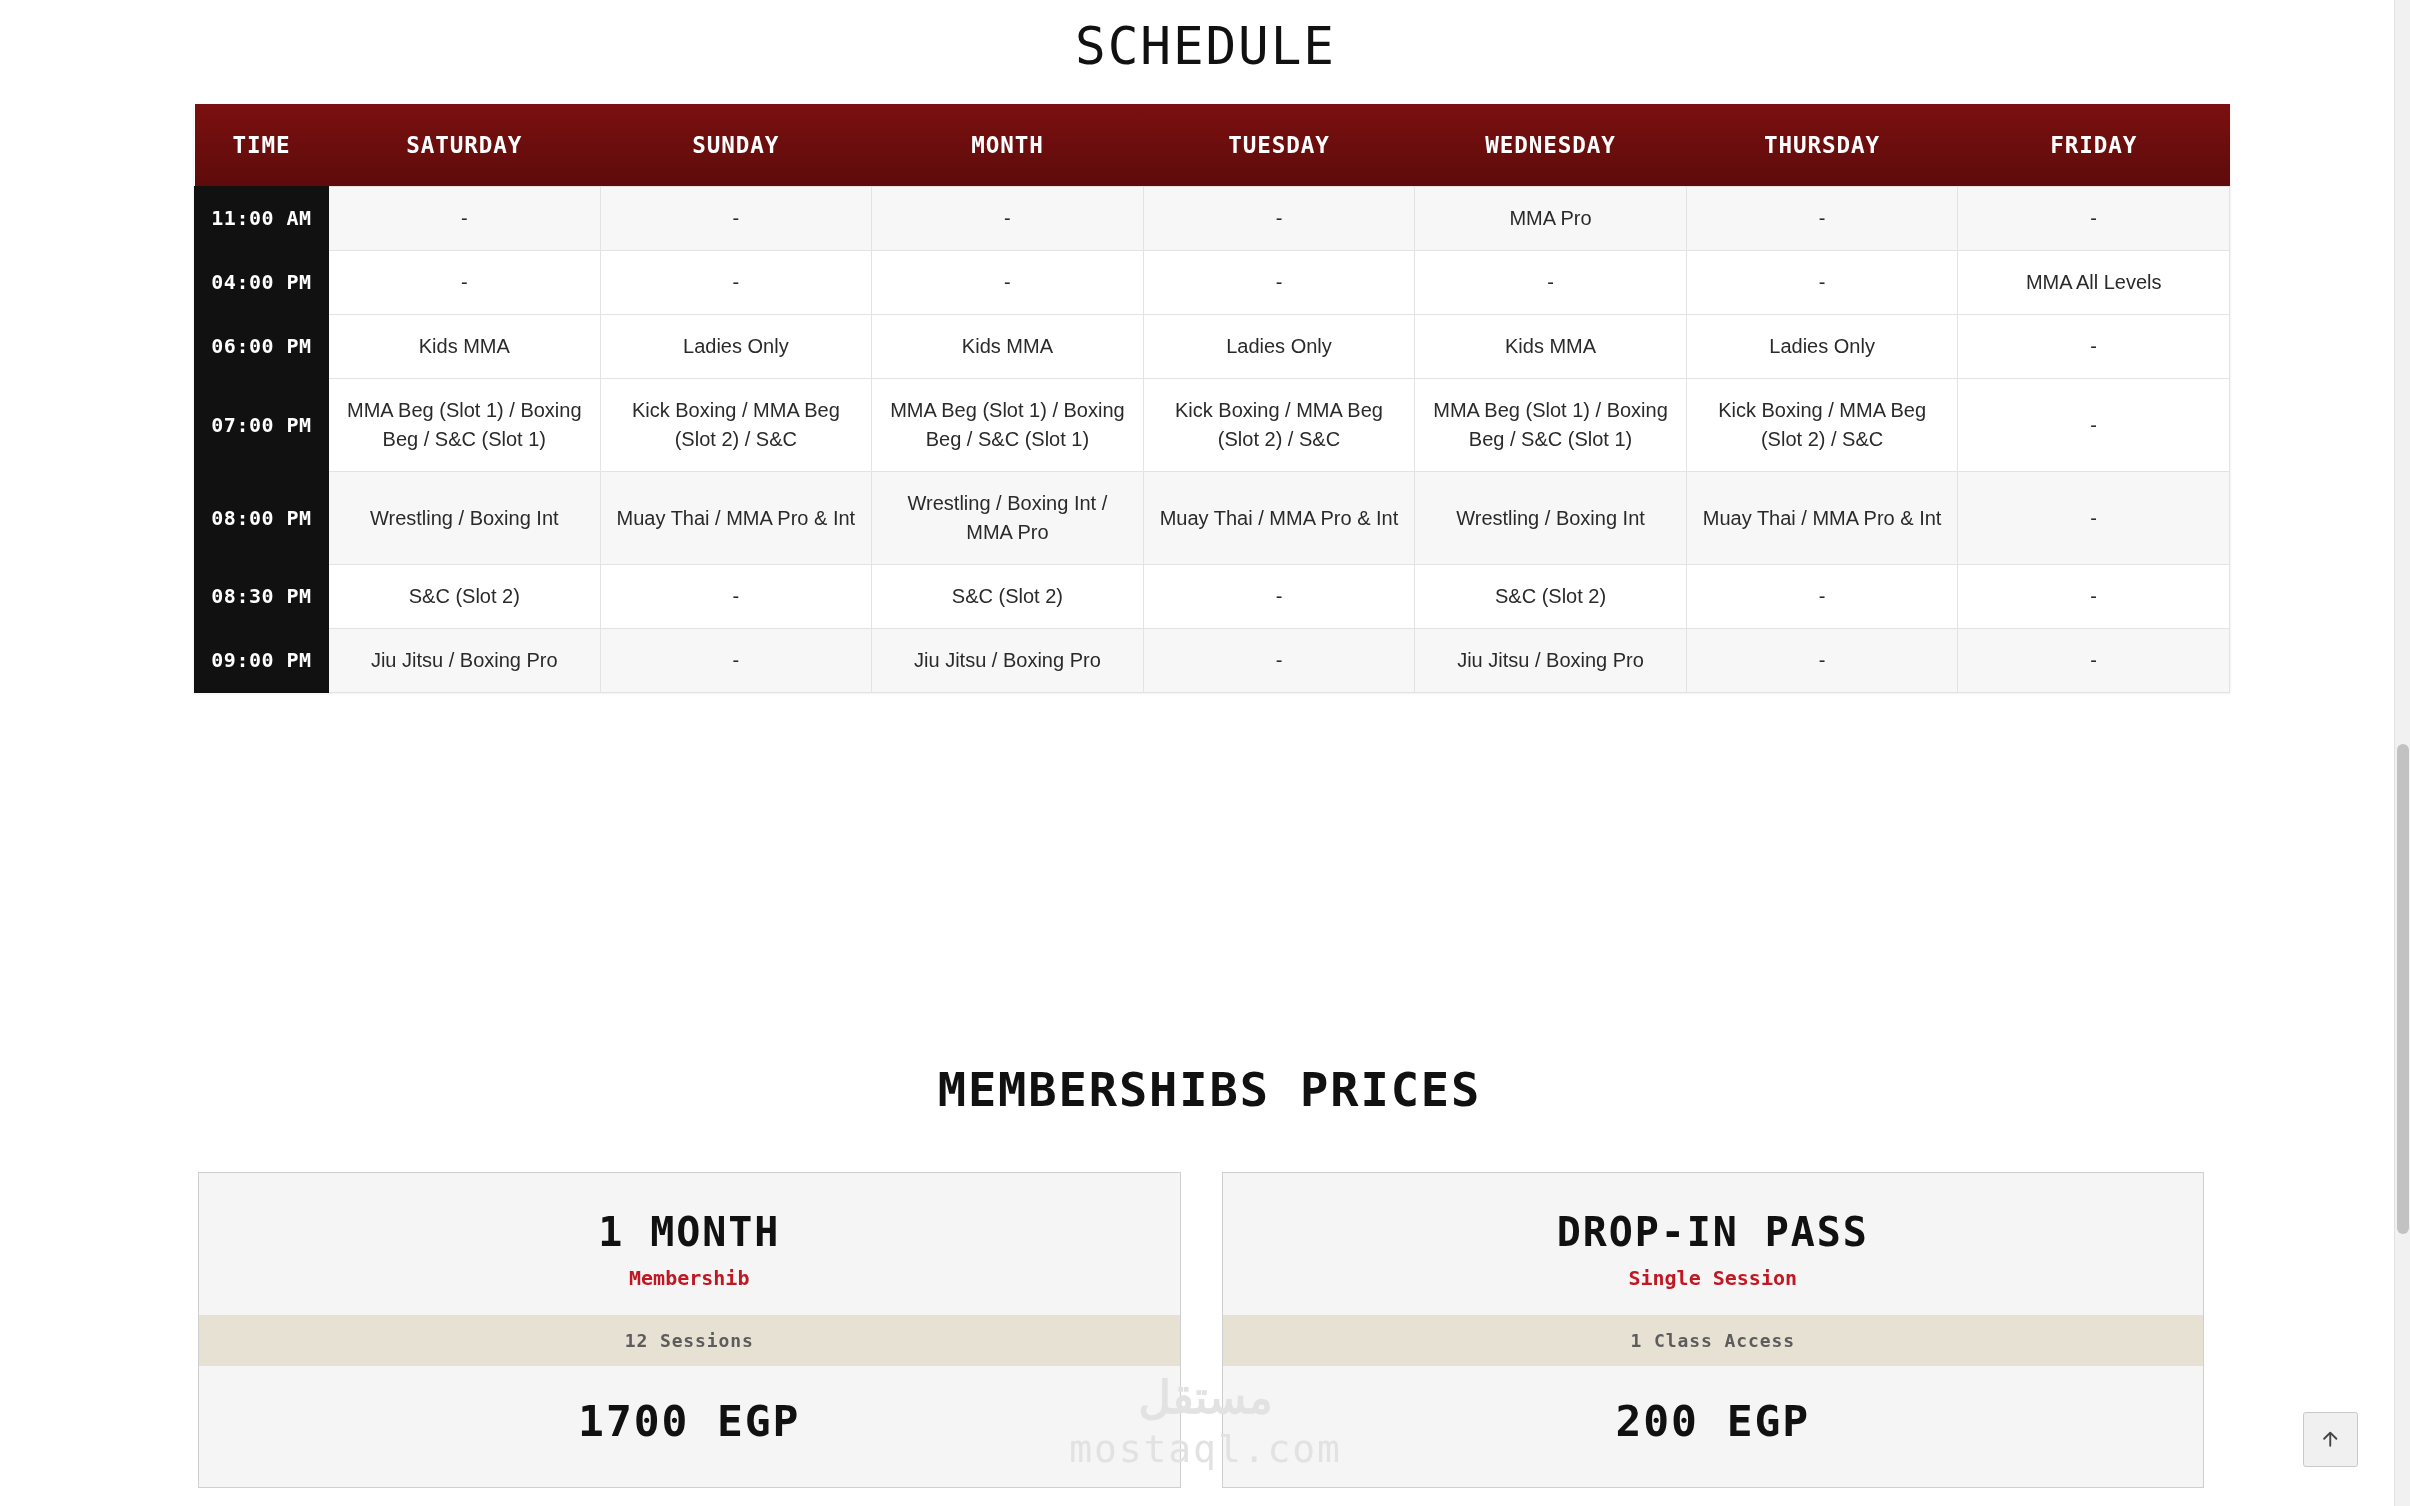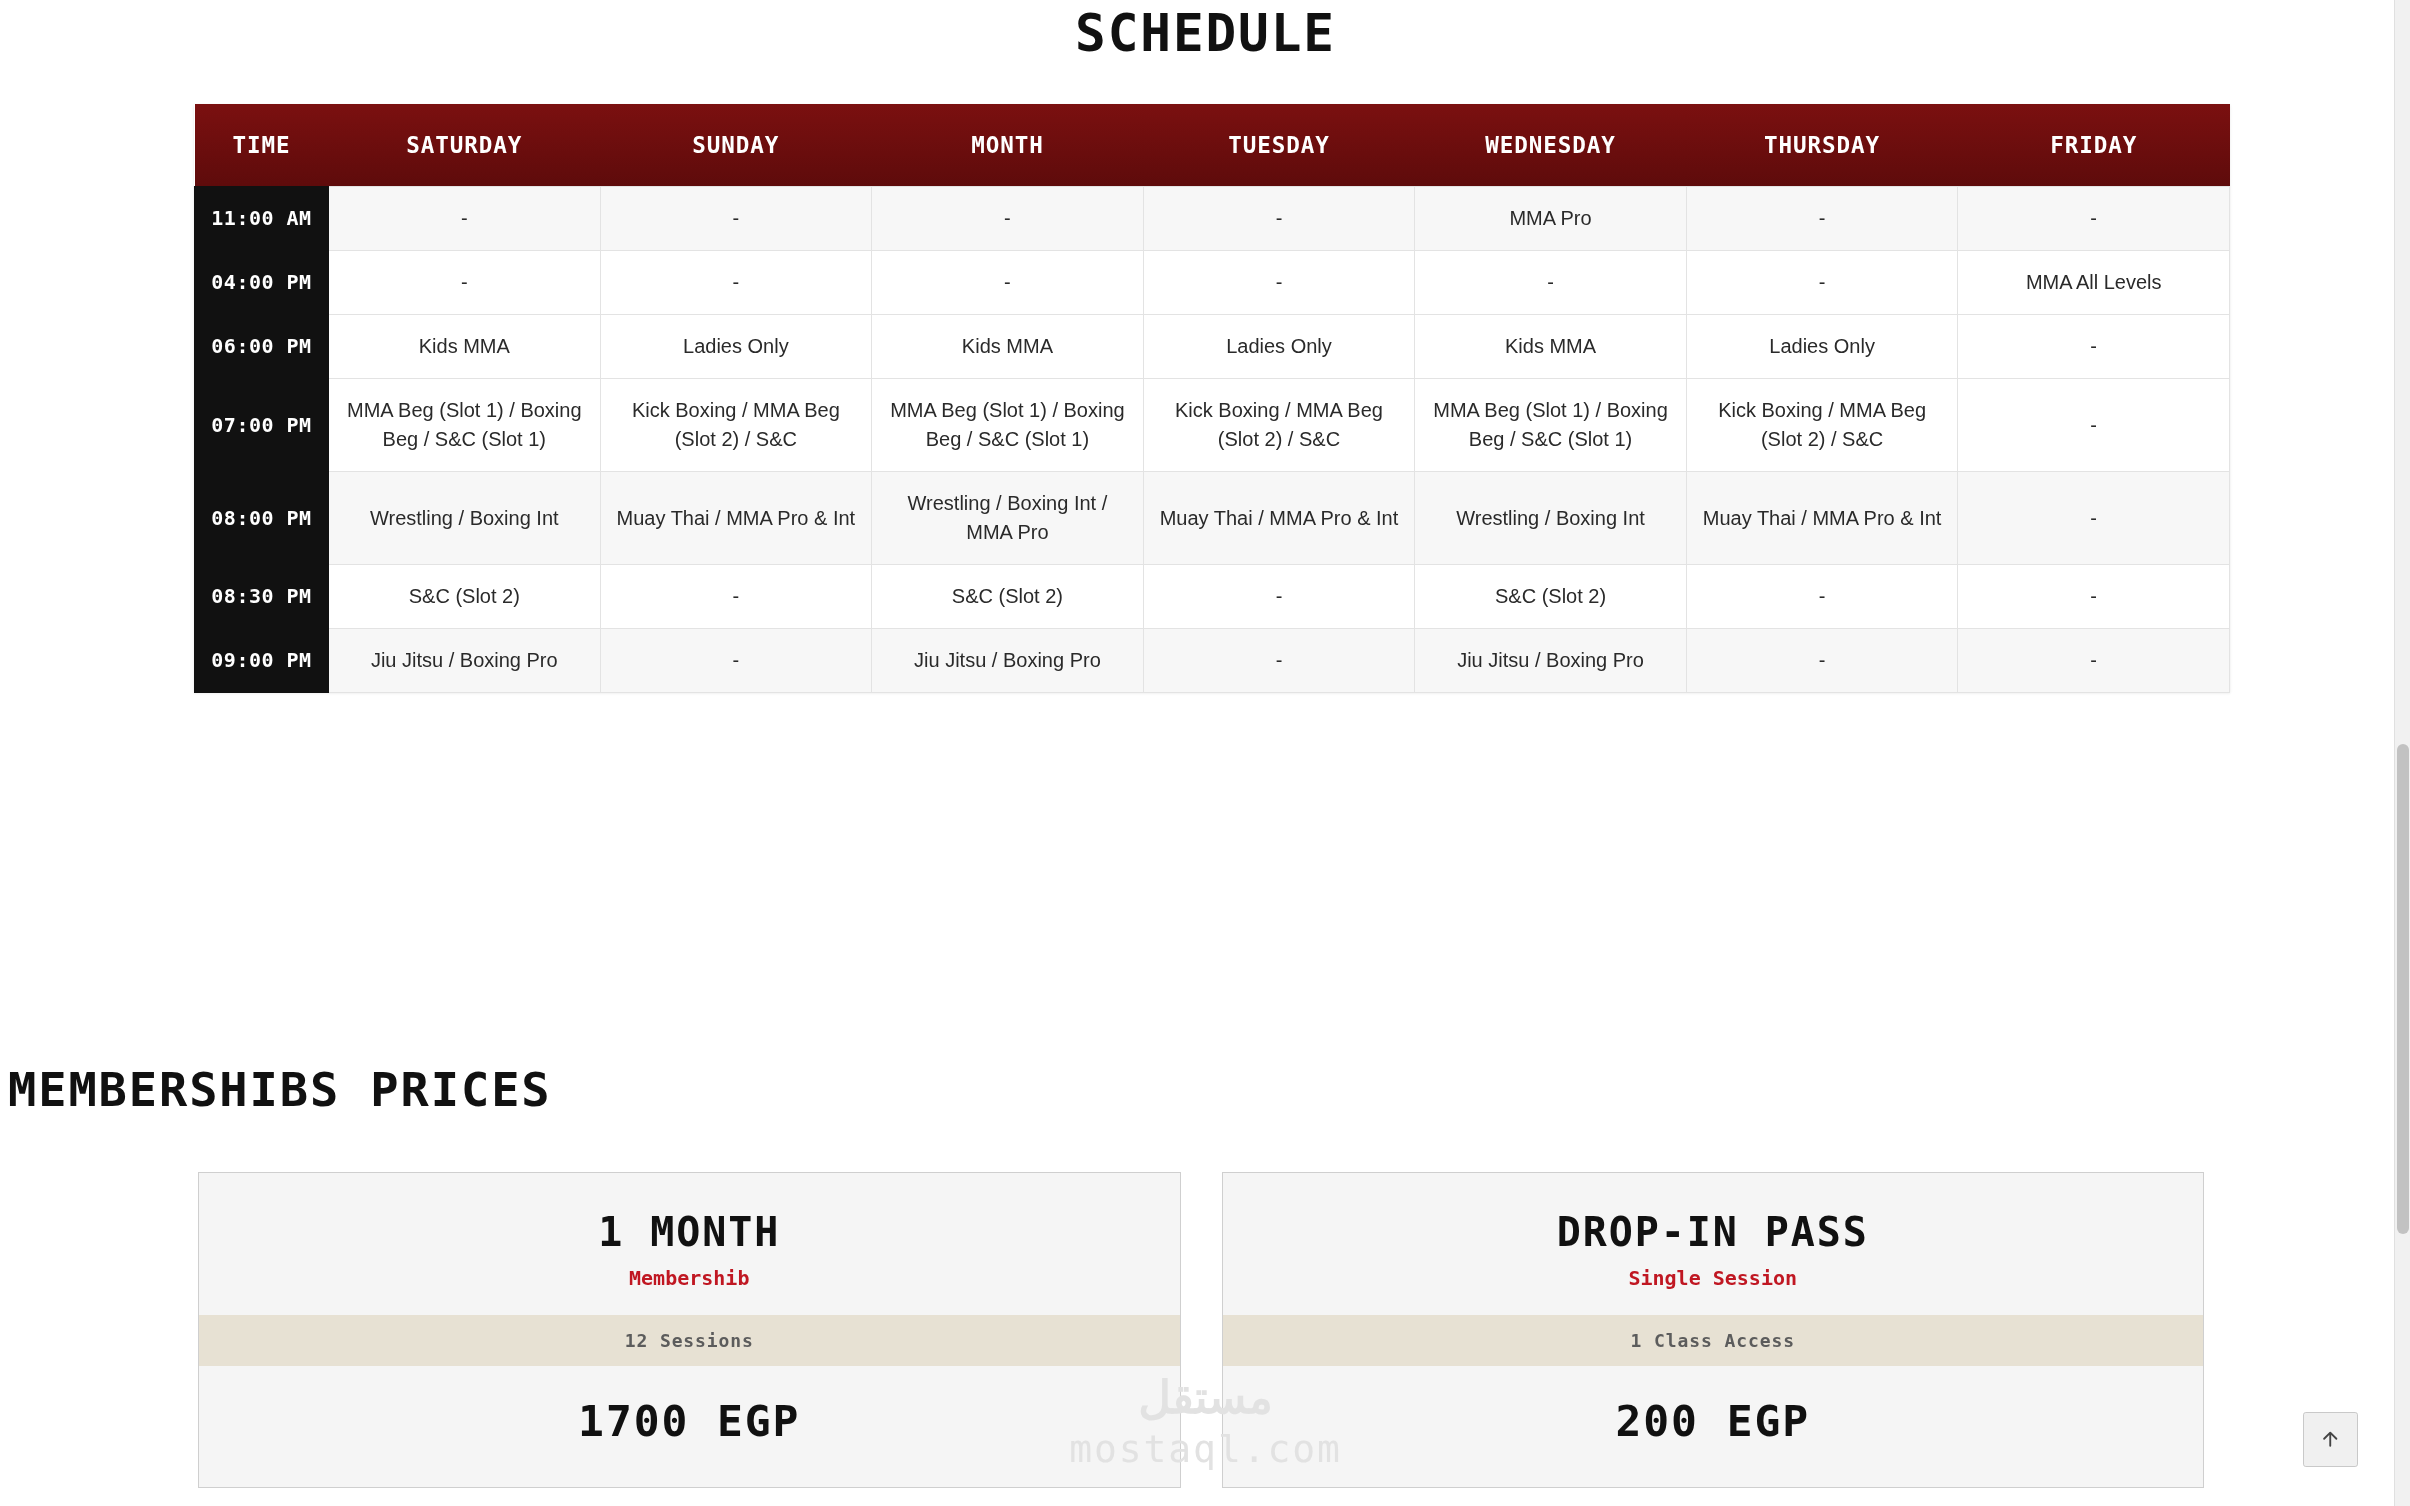--- a/index.html
+++ b/index.html
@@ -16,26 +16,26 @@
     position: relative;
     width: 2411px;
     height: 1507px;
     background: #ffffff;
   }
 
   
   .schedule-title {
     text-align: center;
     font-family: "DejaVu Sans Mono", monospace;
-    font-weight: bold;
+    font-weight: normal;
     font-size: 51px;
     letter-spacing: 1.9px;
     color: #111111;
     margin: 0;
-    padding-top: 6px;
+    padding-top: 19px;
     line-height: 1.1;
   }
 
   .table-wrap {
     position: absolute;
     left: 182px;
     top: 104px;
     width: 2036px;
   }
 
@@ -84,21 +84,21 @@
   }
 
   table.schedule tr.alt td { background: #f7f7f7; }
   table.schedule tr td.time-cell { background: #111111; }
 
   
   .mem-title {
     position: absolute;
     left: 8px; right: 0;
     top: 1062px;
-    text-align: left;
+    text-align: center;
     font-family: "DejaVu Sans Mono", monospace;
     font-weight: bold;
     font-size: 47px;
     letter-spacing: 1.9px;
     color: #111111;
   }
 
   .cards {
     position: absolute;
     left: 198px;

